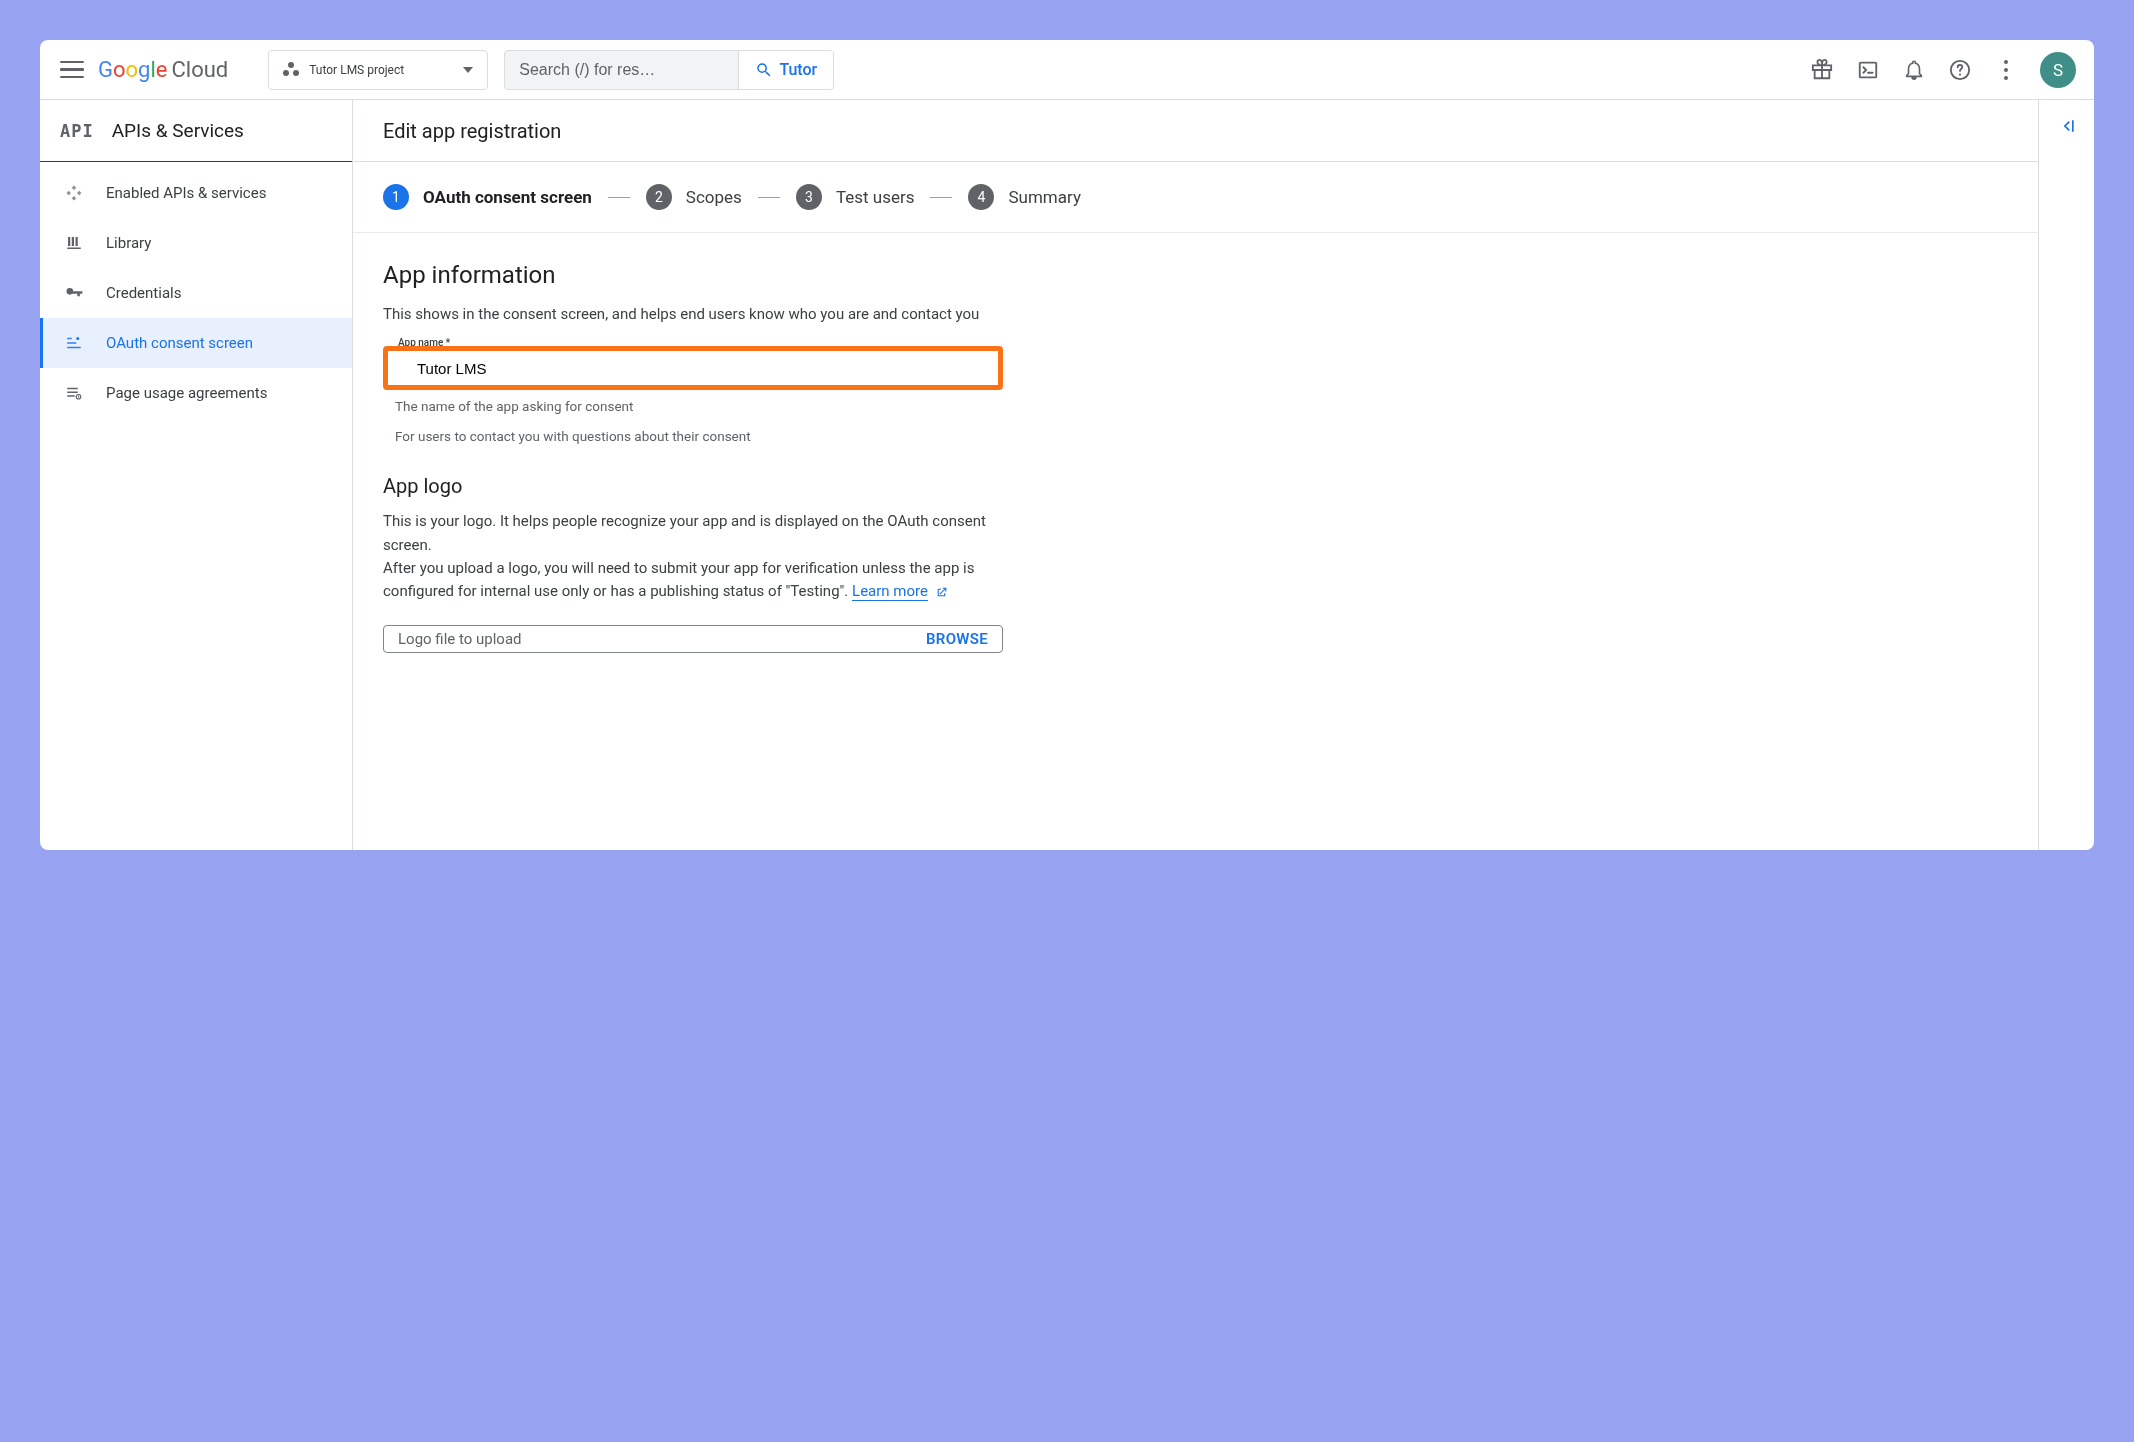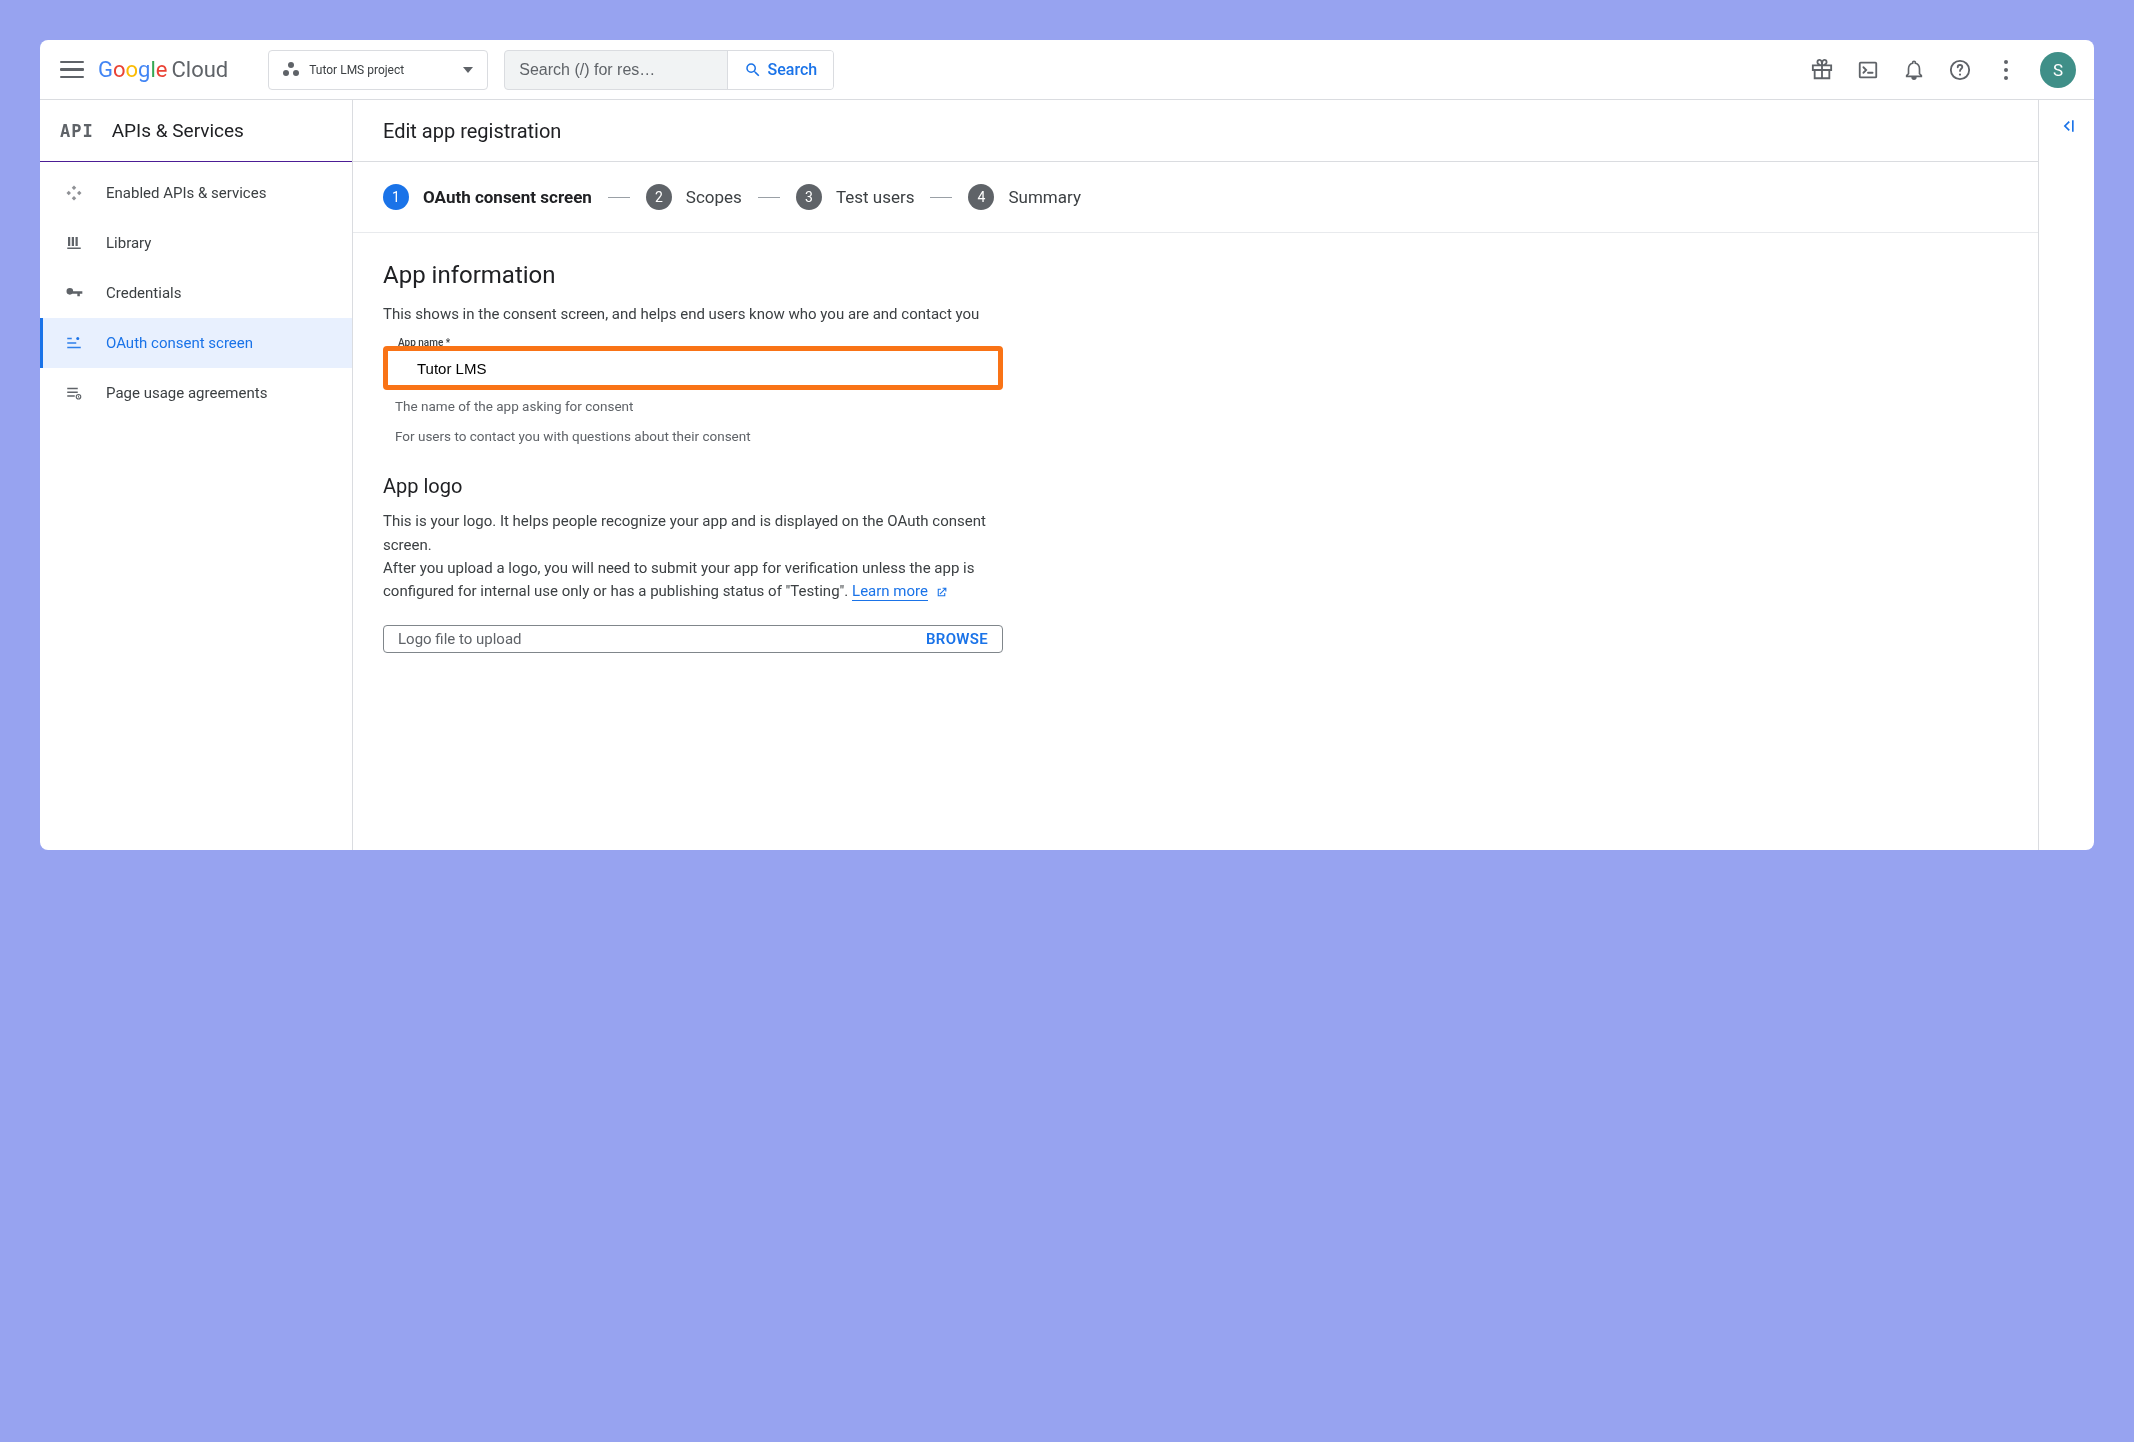--- a/index.html
+++ b/index.html
@@ -146,21 +146,21 @@
         </div>
       <span>Tutor LMS project</span>
       <div class="caret-down"></div>
     </div>
     <div class="searchbox">
       <input type="text" placeholder="Search (/) for res…" style="">
       <div class="search-btn">
         <svg width="18" height="18" viewBox="0 0 24 24">
             <path fill="#1a73e8" d="M15.5 14h-.79l-.28-.27A6.471 6.471 0 0016 9.5 6.5 6.5 0 109.5 16c1.61 0 3.09-.59 4.23-1.57l.27.28v.79l5 4.99L20.49 19l-4.99-5zm-6 0C7.01 14 5 11.99 5 9.5S7.01 5 9.5 5 14 7.01 14 9.5 11.99 14 9.5 14z"></path>
           </svg>
-        <span>Search</span>
+        <span>Tutor</span>
       </div>
     </div>
     <div class="topbar-spacer"></div>
     <div class="top-icons">
       <div class="top-icon">
         <svg width="22" height="22" viewBox="0 0 24 24">
             <path fill="none" stroke="#5f6368" stroke-width="2" d="M20 12v9H4v-9M2 7h20v5H2zM12 22V7M12 7C9 7 7 5 7 3.5S8 1 9.5 1 12 3 12 7zm0 0c3 0 5-2 5-3.5S16 1 14.5 1 12 3 12 7z"></path>
           </svg>
       </div>
       <div class="top-icon">

